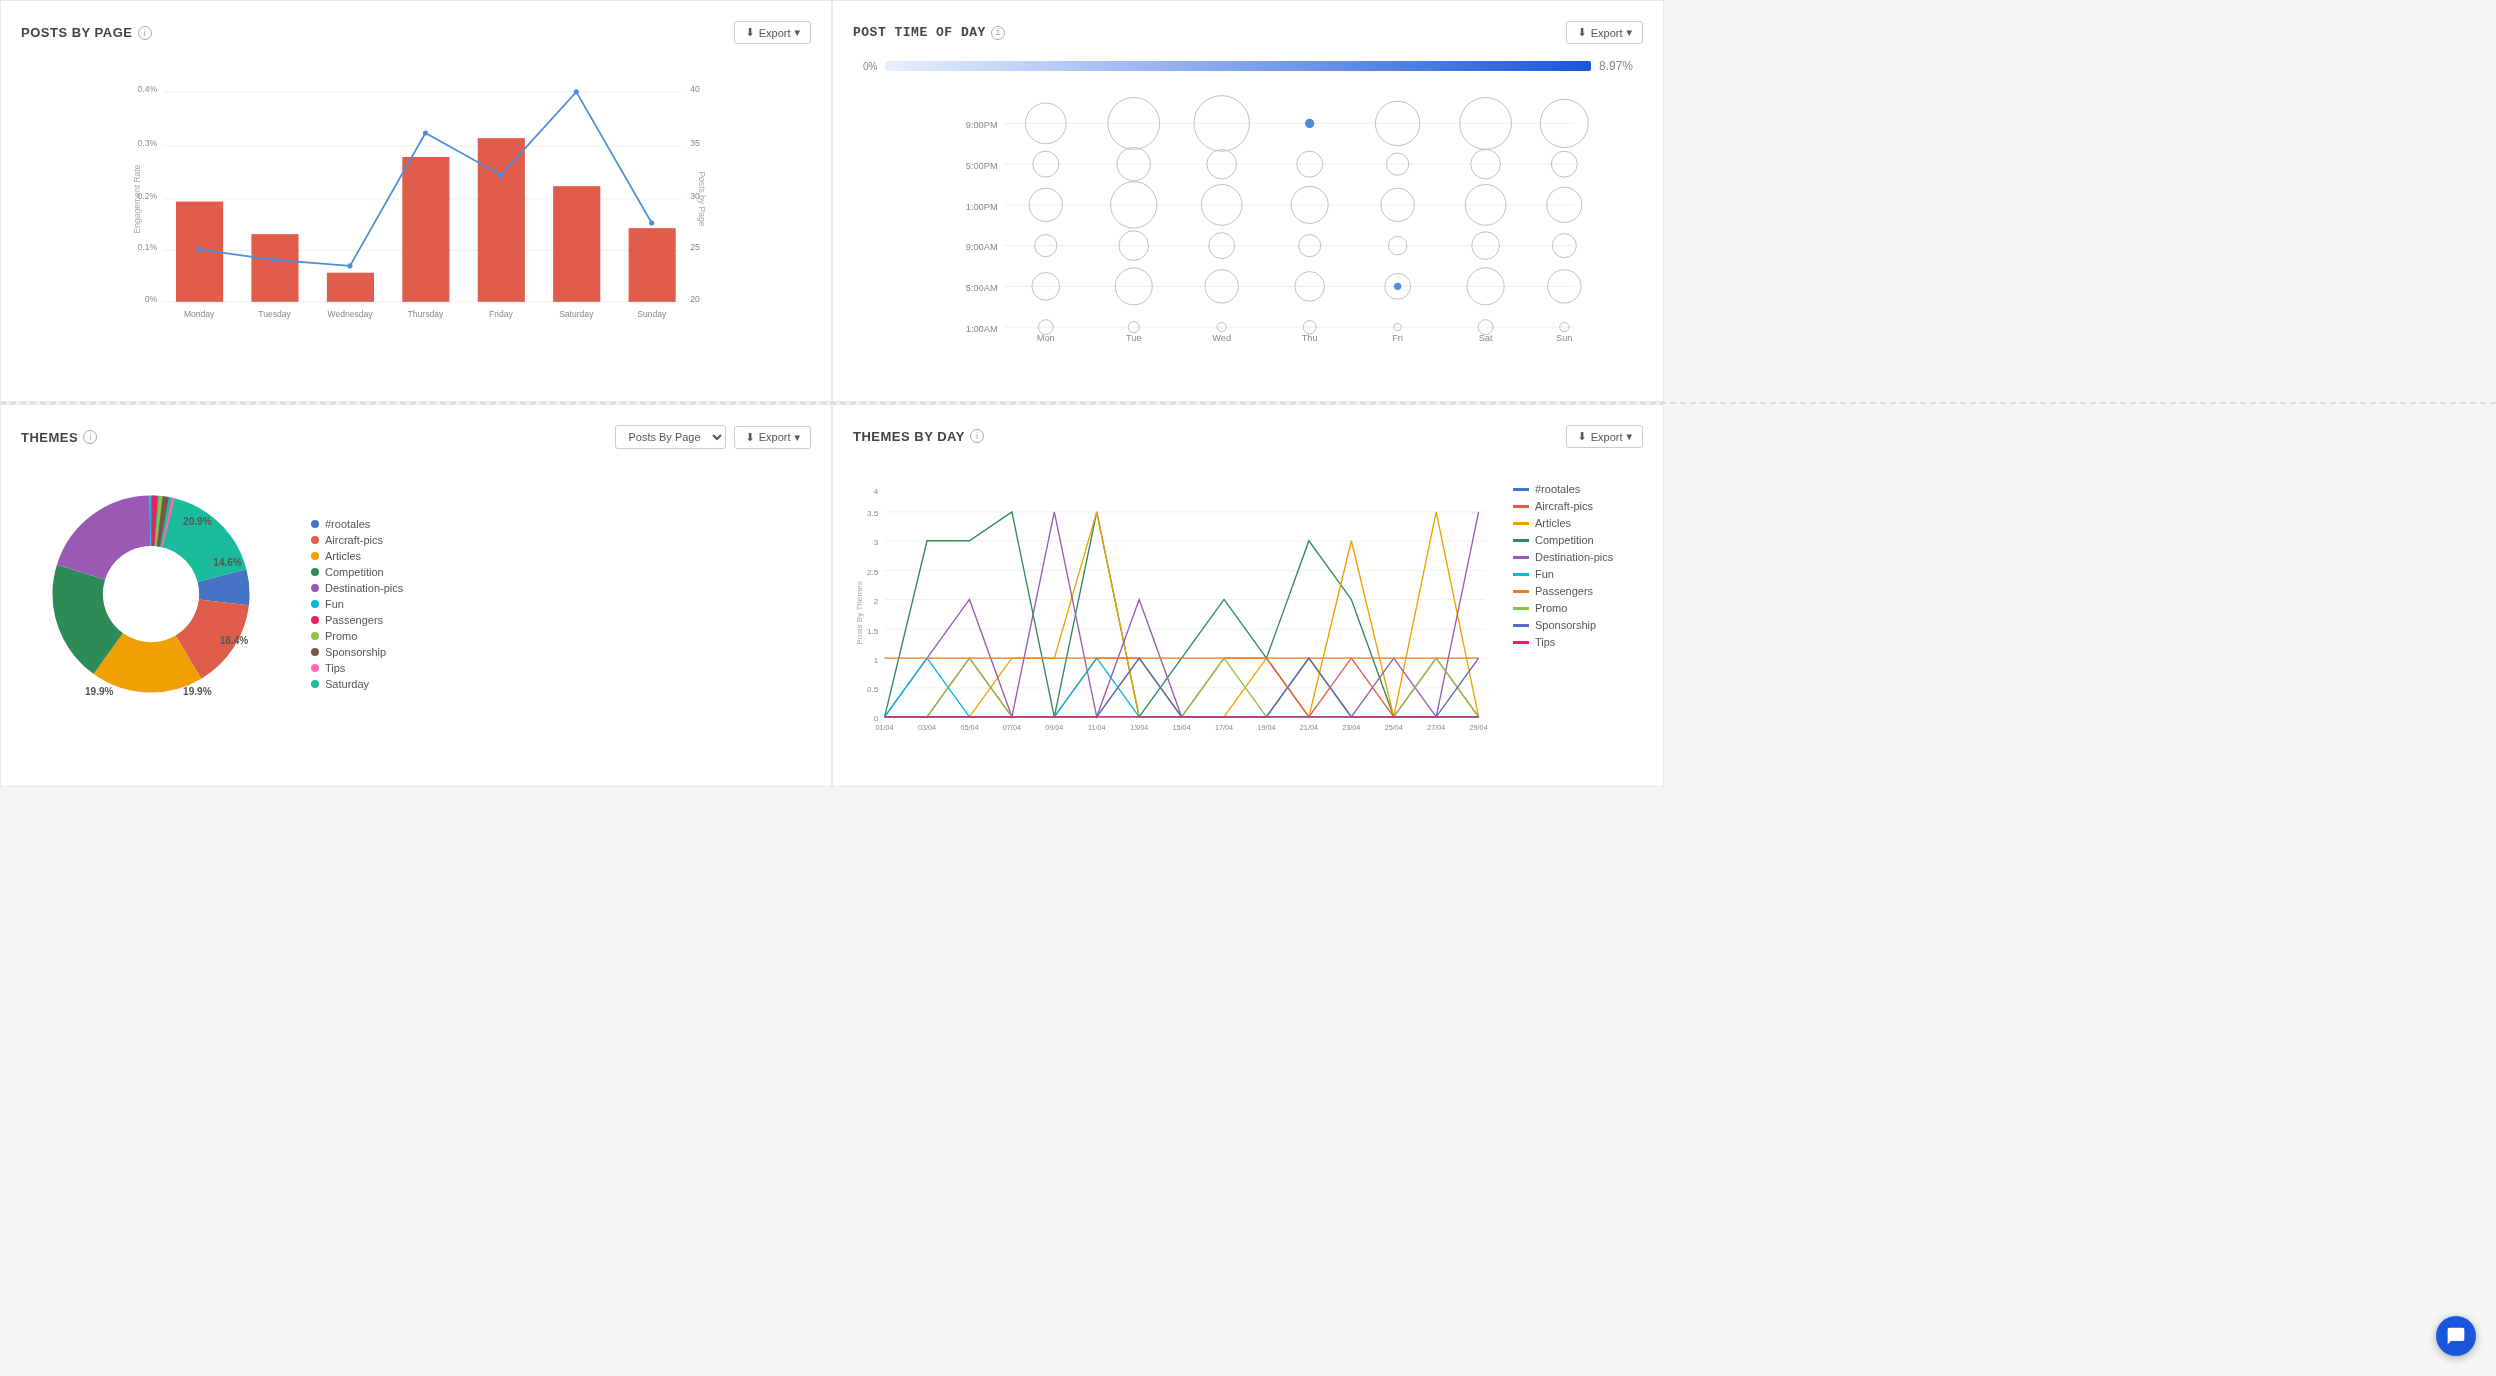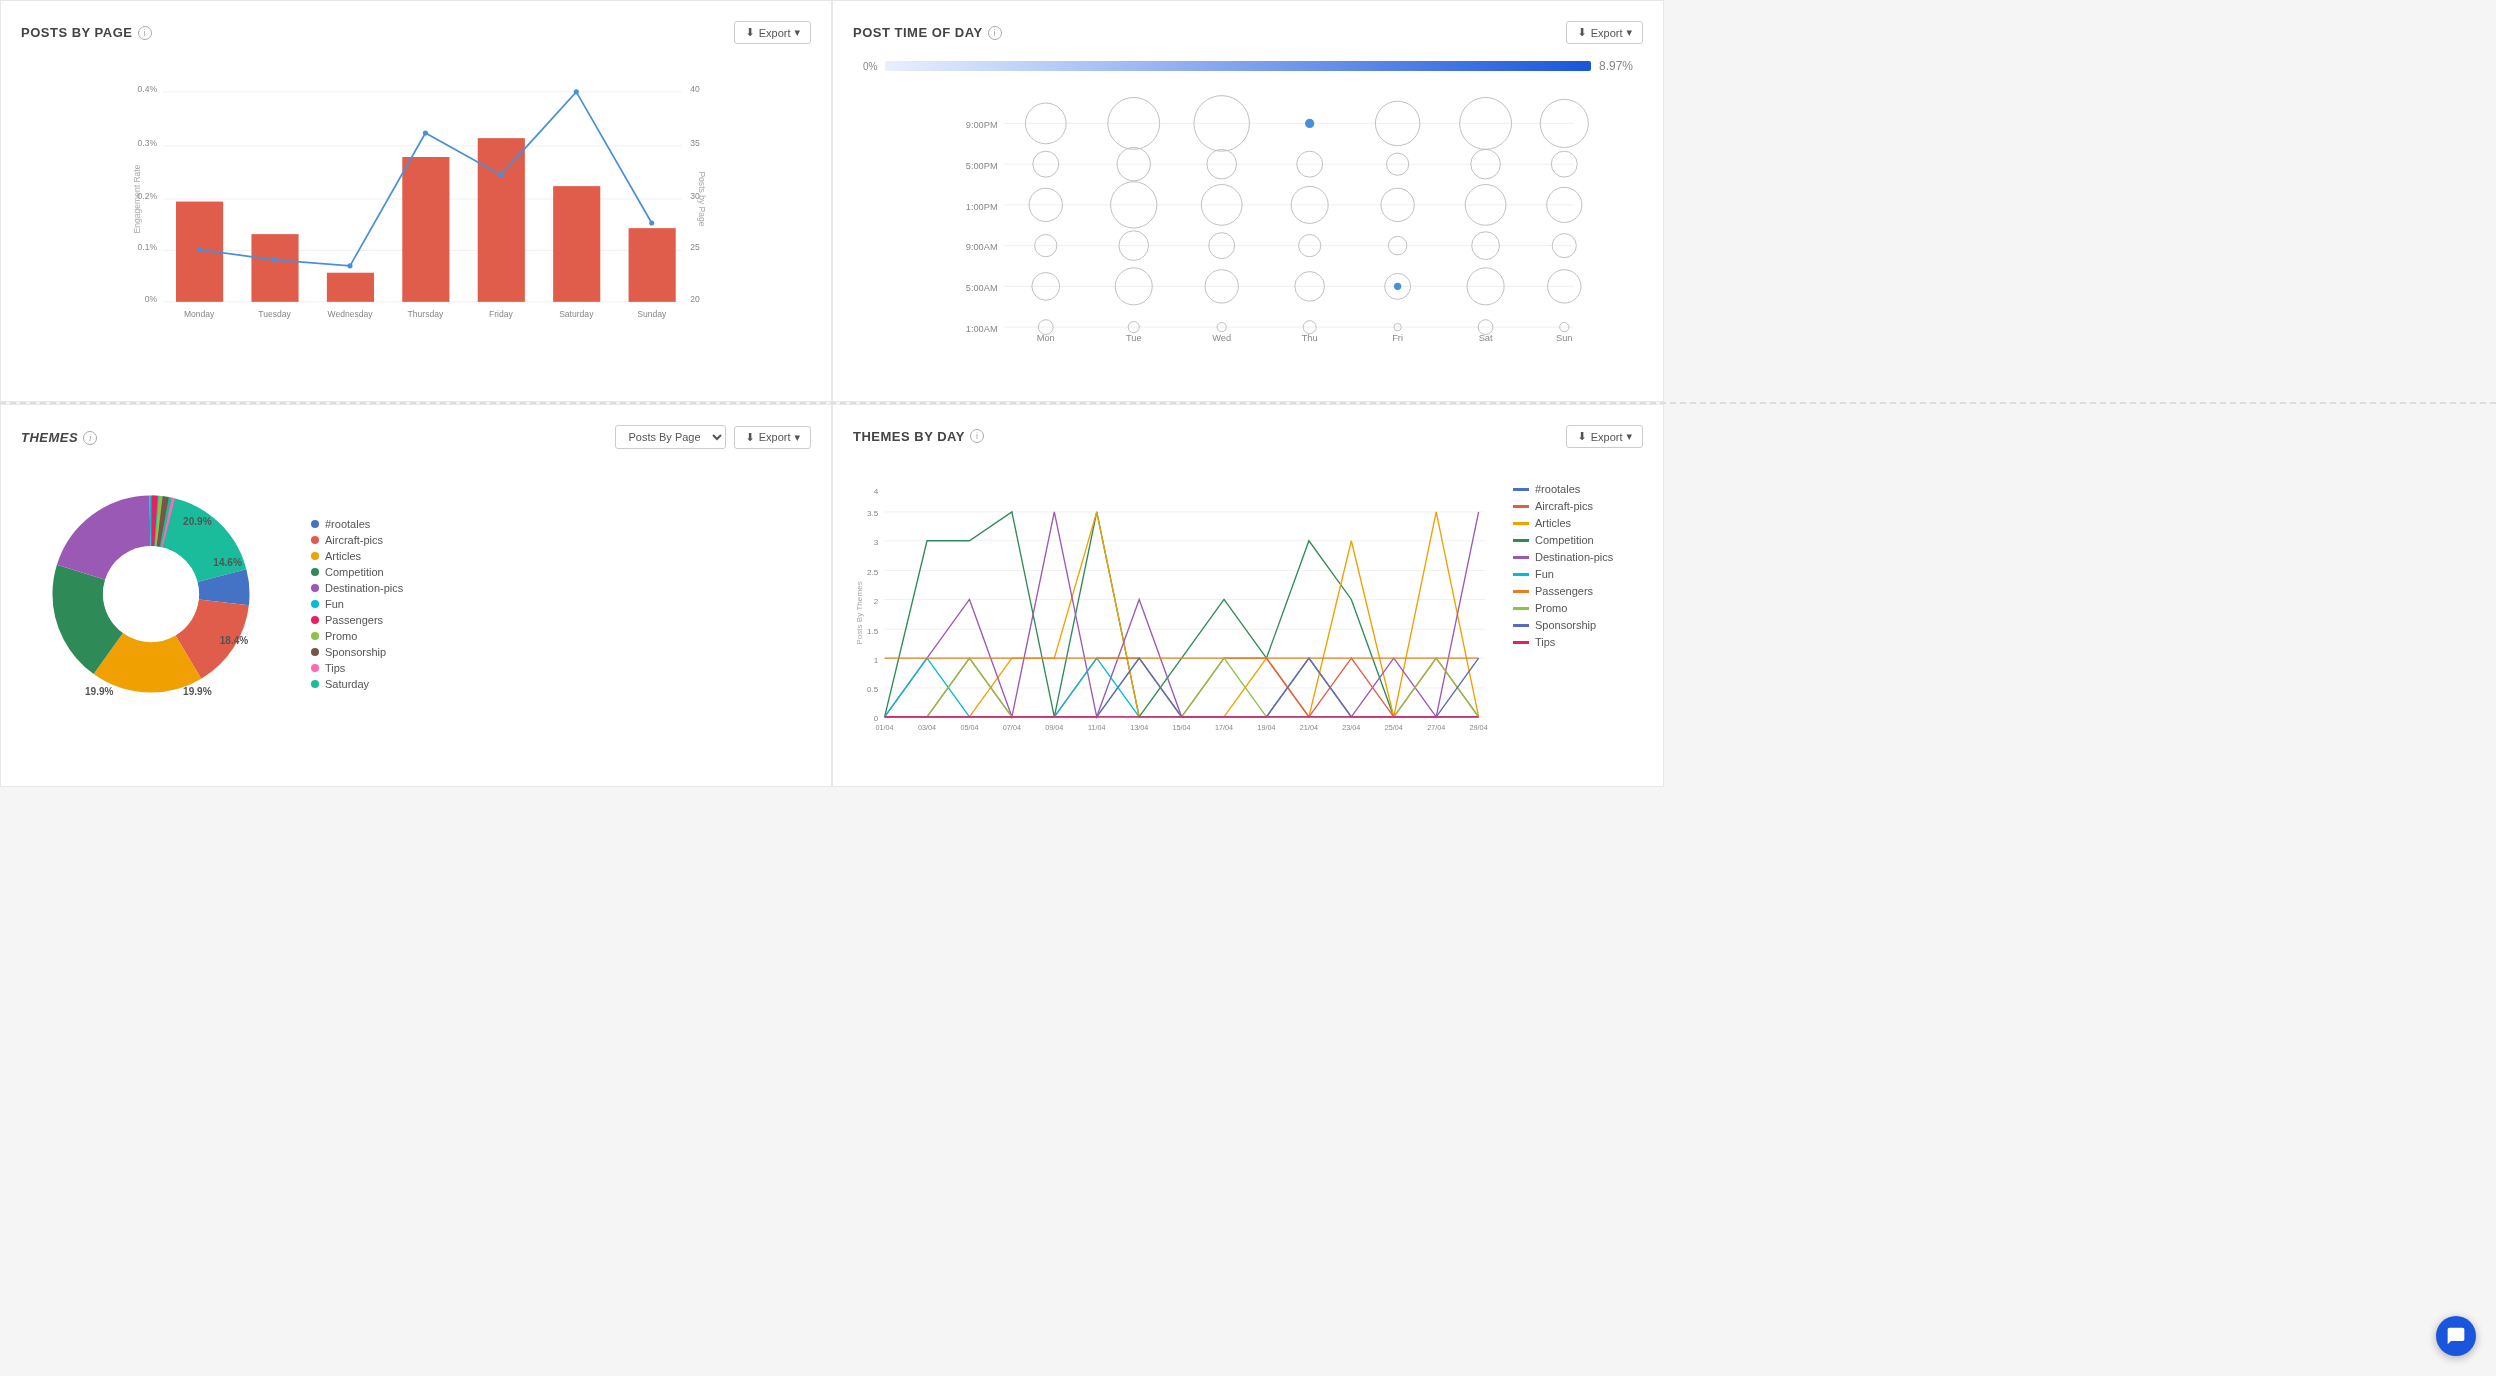--- a/index.html
+++ b/index.html
@@ -122,21 +122,21 @@
         <text x="341" y="278" font-size="10" fill="#888" text-anchor="middle">Thursday</text>
         <text x="429" y="278" font-size="10" fill="#888" text-anchor="middle">Friday</text>
         <text x="517" y="278" font-size="10" fill="#888" text-anchor="middle">Saturday</text>
         <text x="605" y="278" font-size="10" fill="#888" text-anchor="middle">Sunday</text>
       </svg>
     </div>
   </div>
 
   <div class="panel panel-top-right">
     <div class="panel-header">
-      <div style="display:flex;align-items:center;">
+      <div style="display:flex;align-items:center;font-family:Liberation Mono, monospace;">
         <span class="panel-title">POST TIME OF DAY</span>
         <span class="info-icon">i</span>
       </div>
       <button class="export-btn">
         <span>⬇</span>
         <span>Export</span>
         <span>▾</span>
       </button>
     </div>
 
@@ -220,21 +220,21 @@
         <circle cx="660" cy="79" r="14" fill="none" stroke="#bbb" stroke-width="1"></circle>
         <circle cx="660" cy="35" r="26" fill="none" stroke="#bbb" stroke-width="1"></circle>
       </svg>
     </div>
   </div>
 
   <div class="divider"></div>
 
   <div class="panel panel-bottom-left">
     <div class="panel-header">
-      <div style="display:flex;align-items:flex-end;font-style:italic;">
+      <div style="display:flex;align-items:flex-start;">
         <span class="panel-title">THEMES</span>
         <span class="info-icon">i</span>
       </div>
       <div class="header-controls">
         <select class="filter-select">
           <option>Posts By Page</option>
         </select>
         <button class="export-btn">
           <span>⬇</span>
           <span>Export</span>

